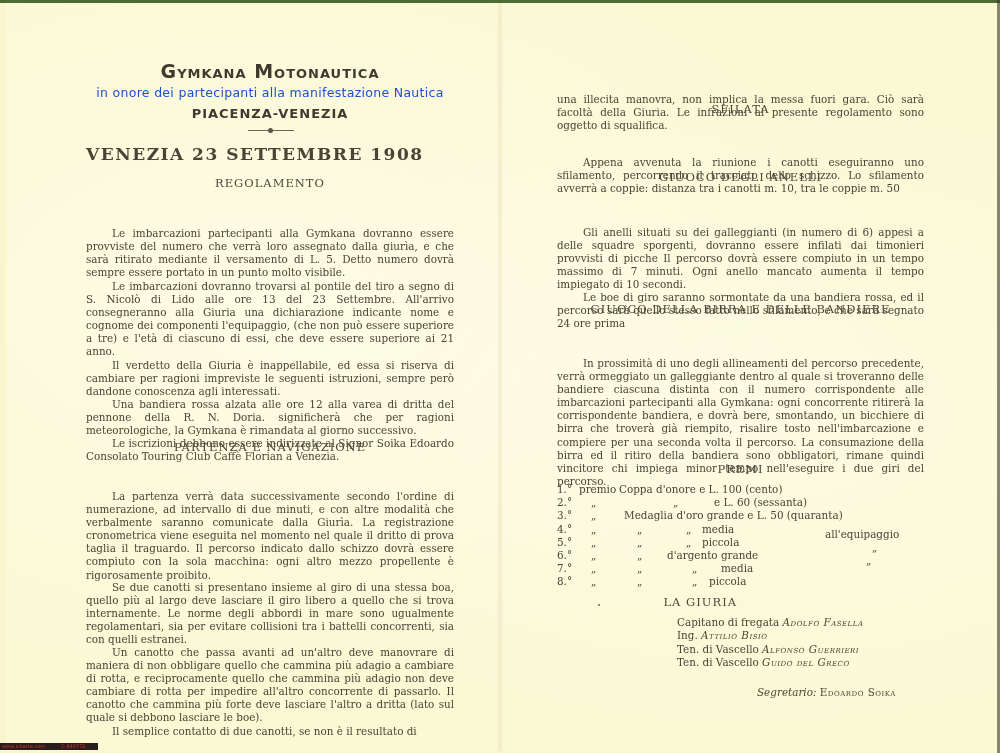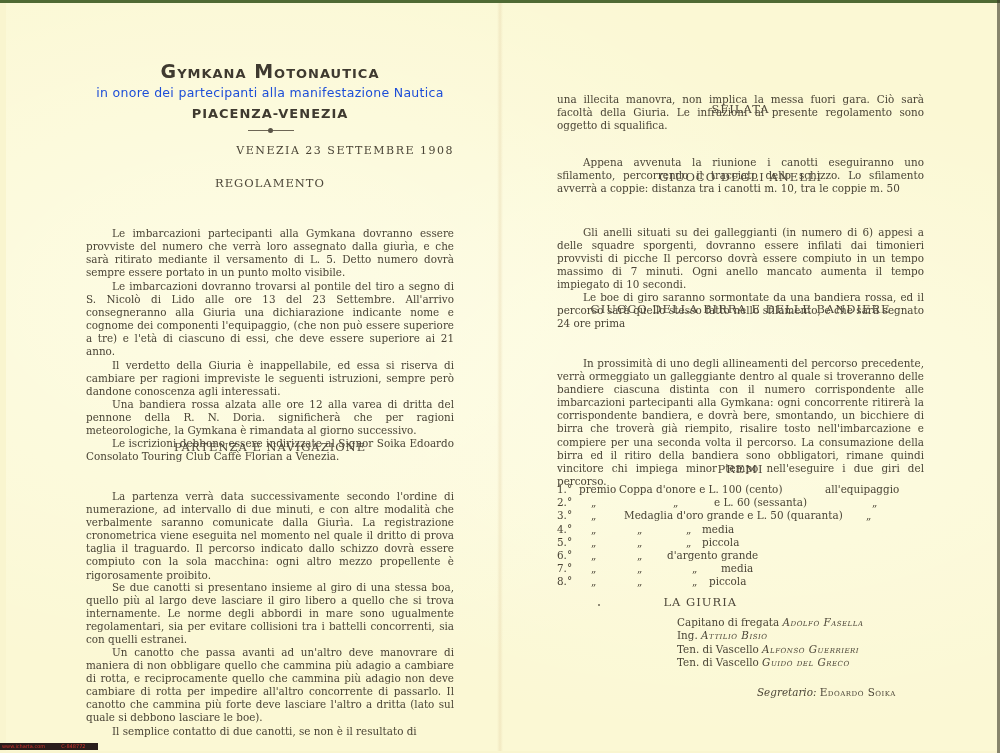--- a/index.html
+++ b/index.html
@@ -96,24 +96,24 @@
     }
     .ornament .dot {
       position: absolute; top: -2px; left: 20px;
       width: 5px; height: 5px; border-radius: 50%;
       background: #5a5447;
     }
     .date {
       position: absolute;
       top: 144px;
       left: 0; width: 100%;
-      text-align: right;
-      font-size: 11px;
+      text-align: left;
+      font-size: 17px;
       letter-spacing: 1.5px;
-      font-weight: normal;
+      font-weight: bold;
       color: #4a4436;
     }
     .heading {
       position: absolute;
       left: 0; width: 100%;
       text-align: center;
       font-size: 11.5px;
       letter-spacing: 1px;
       color: #4d473a;
     }
@@ -141,21 +141,21 @@
       position: relative;
       height: 13.2px;
       white-space: nowrap;
     }
     .prize-row span { position: absolute; top: 0; }
     .p-num { left: 0; }
     .p-c1 { left: 22px; }
     .p-c2 { left: 62px; }
     .p-c3 { left: 116px; }
     .p-c4 { left: 168px; }
-    .p-c5 { left: 267px; }
+    .p-c5 { left: 267px; margin-top: 45px; }
 
     .jury {
       position: absolute;
       top: 616px;
       left: 120px;
       width: 260px;
       font-size: 10.4px;
       line-height: 13.4px;
       color: #4a4436;
     }

